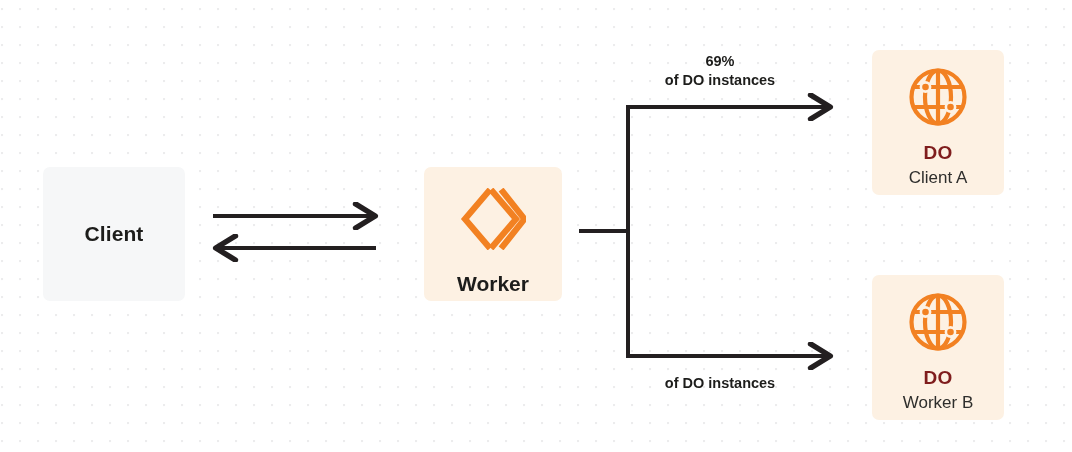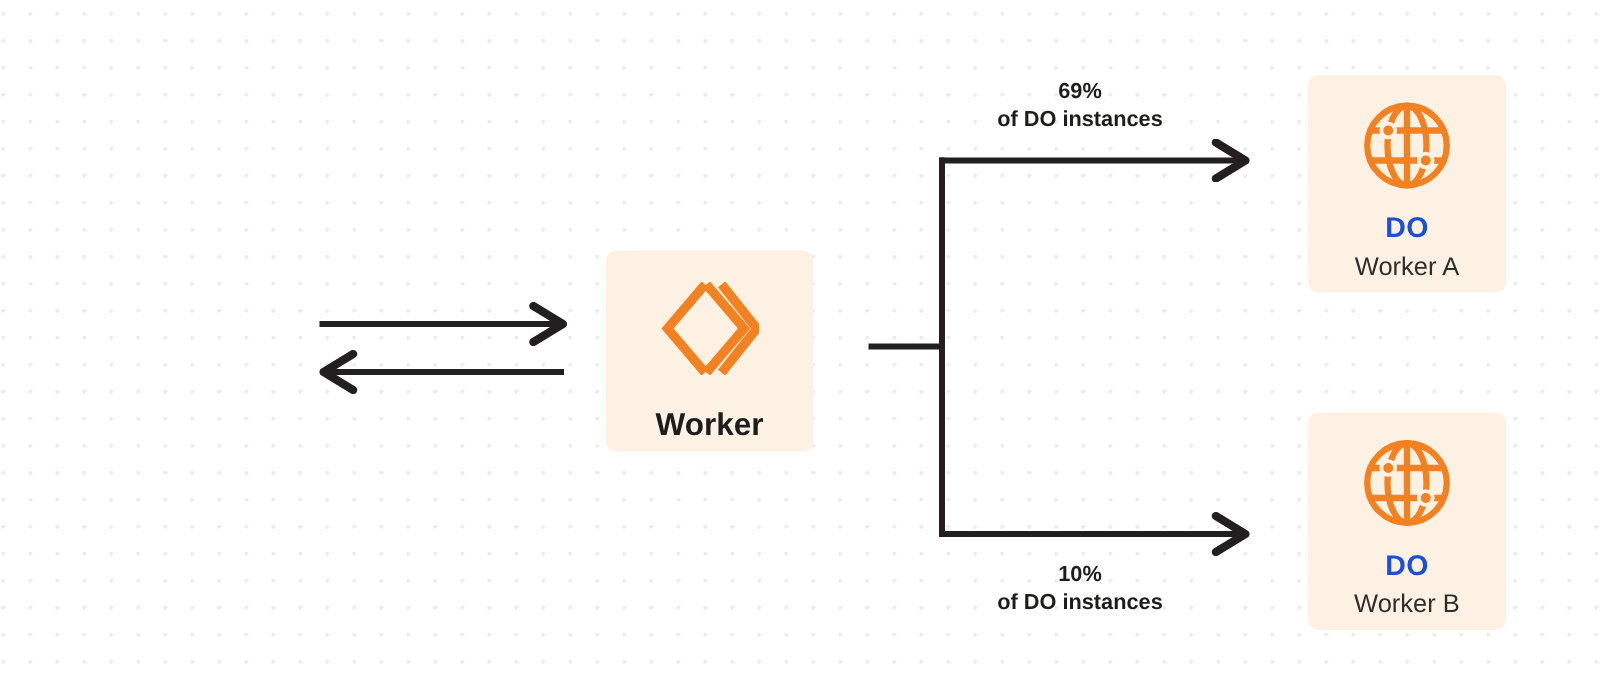--- a/index.html
+++ b/index.html
@@ -46,21 +46,21 @@
   }
   #client-node .node-title {
     font-size: 21px;
     font-weight: 700;
     color: #1d1d1b;
     letter-spacing: 0.1px;
   }
 
   
   #worker-node {
-    left: 404px;
+    left: 424px;
     top: 167px;
     width: 138px;
     height: 134px;
     background: #fdf1e3;
     justify-content: flex-start;
     padding-top: 21px;
   }
   #worker-node .node-title {
     font-size: 21px;
     font-weight: 700;
@@ -85,21 +85,21 @@
   #do-a-node { top: 50px; }
   #do-b-node { top: 275px; }
   .globe-icon {
     width: 62px;
     height: 62px;
     display: block;
   }
   .do-title {
     font-size: 19px;
     font-weight: 700;
-    color: #1d4ed8;
+    color: #7f1d1d;
     margin-top: 14px;
     letter-spacing: 0.2px;
     text-align: right;
   }
   .do-sub {
     font-size: 17px;
     font-weight: 400;
     color: #2e2e2c;
     margin-top: 4px;
   }
@@ -156,20 +156,23 @@
 
     <line x1="579" y1="231" x2="628" y2="231" stroke="#231f20" stroke-width="4" stroke-linecap="butt"></line>
 
     <line x1="628" y1="105" x2="628" y2="358" stroke="#231f20" stroke-width="4" stroke-linecap="butt"></line>
 
     <line x1="626" y1="107" x2="831" y2="107" stroke="#231f20" stroke-width="4" stroke-linecap="butt" marker-end="url(#arrow-right)"></line>
 
     <line x1="626" y1="356" x2="831" y2="356" stroke="#231f20" stroke-width="4" stroke-linecap="butt" marker-end="url(#arrow-right)"></line>
   </svg>
 
+  <div class="node" id="client-node">
+    <span class="node-title">Client</span>
+  </div>
 
   <div class="node" id="worker-node">
     <span>
       <svg class="worker-logo" viewBox="0 0 66 62" xmlns="http://www.w3.org/2000/svg">
 
         <path d="M 28 4 L 5 31 L 28 58" fill="none" stroke="#f28122" stroke-width="6.2" stroke-linecap="square" stroke-linejoin="miter"></path>
 
         <path d="M 33 4 L 56 31 L 33 58" fill="none" stroke="#f28122" stroke-width="6.2" stroke-linecap="square" stroke-linejoin="miter"></path>
 
         <path d="M 43 4 L 64.5 31 L 43 58" fill="none" stroke="#f28122" stroke-width="6.2" stroke-linecap="square" stroke-linejoin="miter"></path>
@@ -184,21 +187,21 @@
         <circle cx="31" cy="31" r="26.5" fill="none" stroke="#f28122" stroke-width="4.2"></circle>
         <ellipse cx="31" cy="31" rx="13" ry="26.5" fill="none" stroke="#f28122" stroke-width="4.2"></ellipse>
         <line x1="31" y1="4.5" x2="31" y2="57.5" stroke="#f28122" stroke-width="4.2"></line>
         <line x1="6.3" y1="21" x2="55.7" y2="21" stroke="#f28122" stroke-width="4.2"></line>
         <line x1="6.3" y1="41" x2="55.7" y2="41" stroke="#f28122" stroke-width="4.2"></line>
         <circle cx="18.5" cy="21" r="4.6" fill="#f28122" stroke="#fdf1e3" stroke-width="2.6"></circle>
         <circle cx="43.5" cy="41" r="4.6" fill="#f28122" stroke="#fdf1e3" stroke-width="2.6"></circle>
       </svg>
     </span>
     <span class="do-title">DO</span>
-    <span class="do-sub">Worker A</span>
+    <span class="do-sub">Client A</span>
   </div>
 
   <div class="node do-node" id="do-b-node">
     <span>
       <svg class="globe-icon" viewBox="0 0 62 62" xmlns="http://www.w3.org/2000/svg">
         <circle cx="31" cy="31" r="26.5" fill="none" stroke="#f28122" stroke-width="4.2"></circle>
         <ellipse cx="31" cy="31" rx="13" ry="26.5" fill="none" stroke="#f28122" stroke-width="4.2"></ellipse>
         <line x1="31" y1="4.5" x2="31" y2="57.5" stroke="#f28122" stroke-width="4.2"></line>
         <line x1="6.3" y1="21" x2="55.7" y2="21" stroke="#f28122" stroke-width="4.2"></line>
         <line x1="6.3" y1="41" x2="55.7" y2="41" stroke="#f28122" stroke-width="4.2"></line>
@@ -209,17 +212,16 @@
     <span class="do-title">DO</span>
     <span class="do-sub">Worker B</span>
   </div>
 
   <div class="edge-label" id="label-top">
     <div>69%</div>
     <div>of DO instances</div>
   </div>
 
   <div class="edge-label" id="label-bottom">
-    <div>10%</div>
     <div>of DO instances</div>
   </div>
 
 </div>
 
 </body></html>

